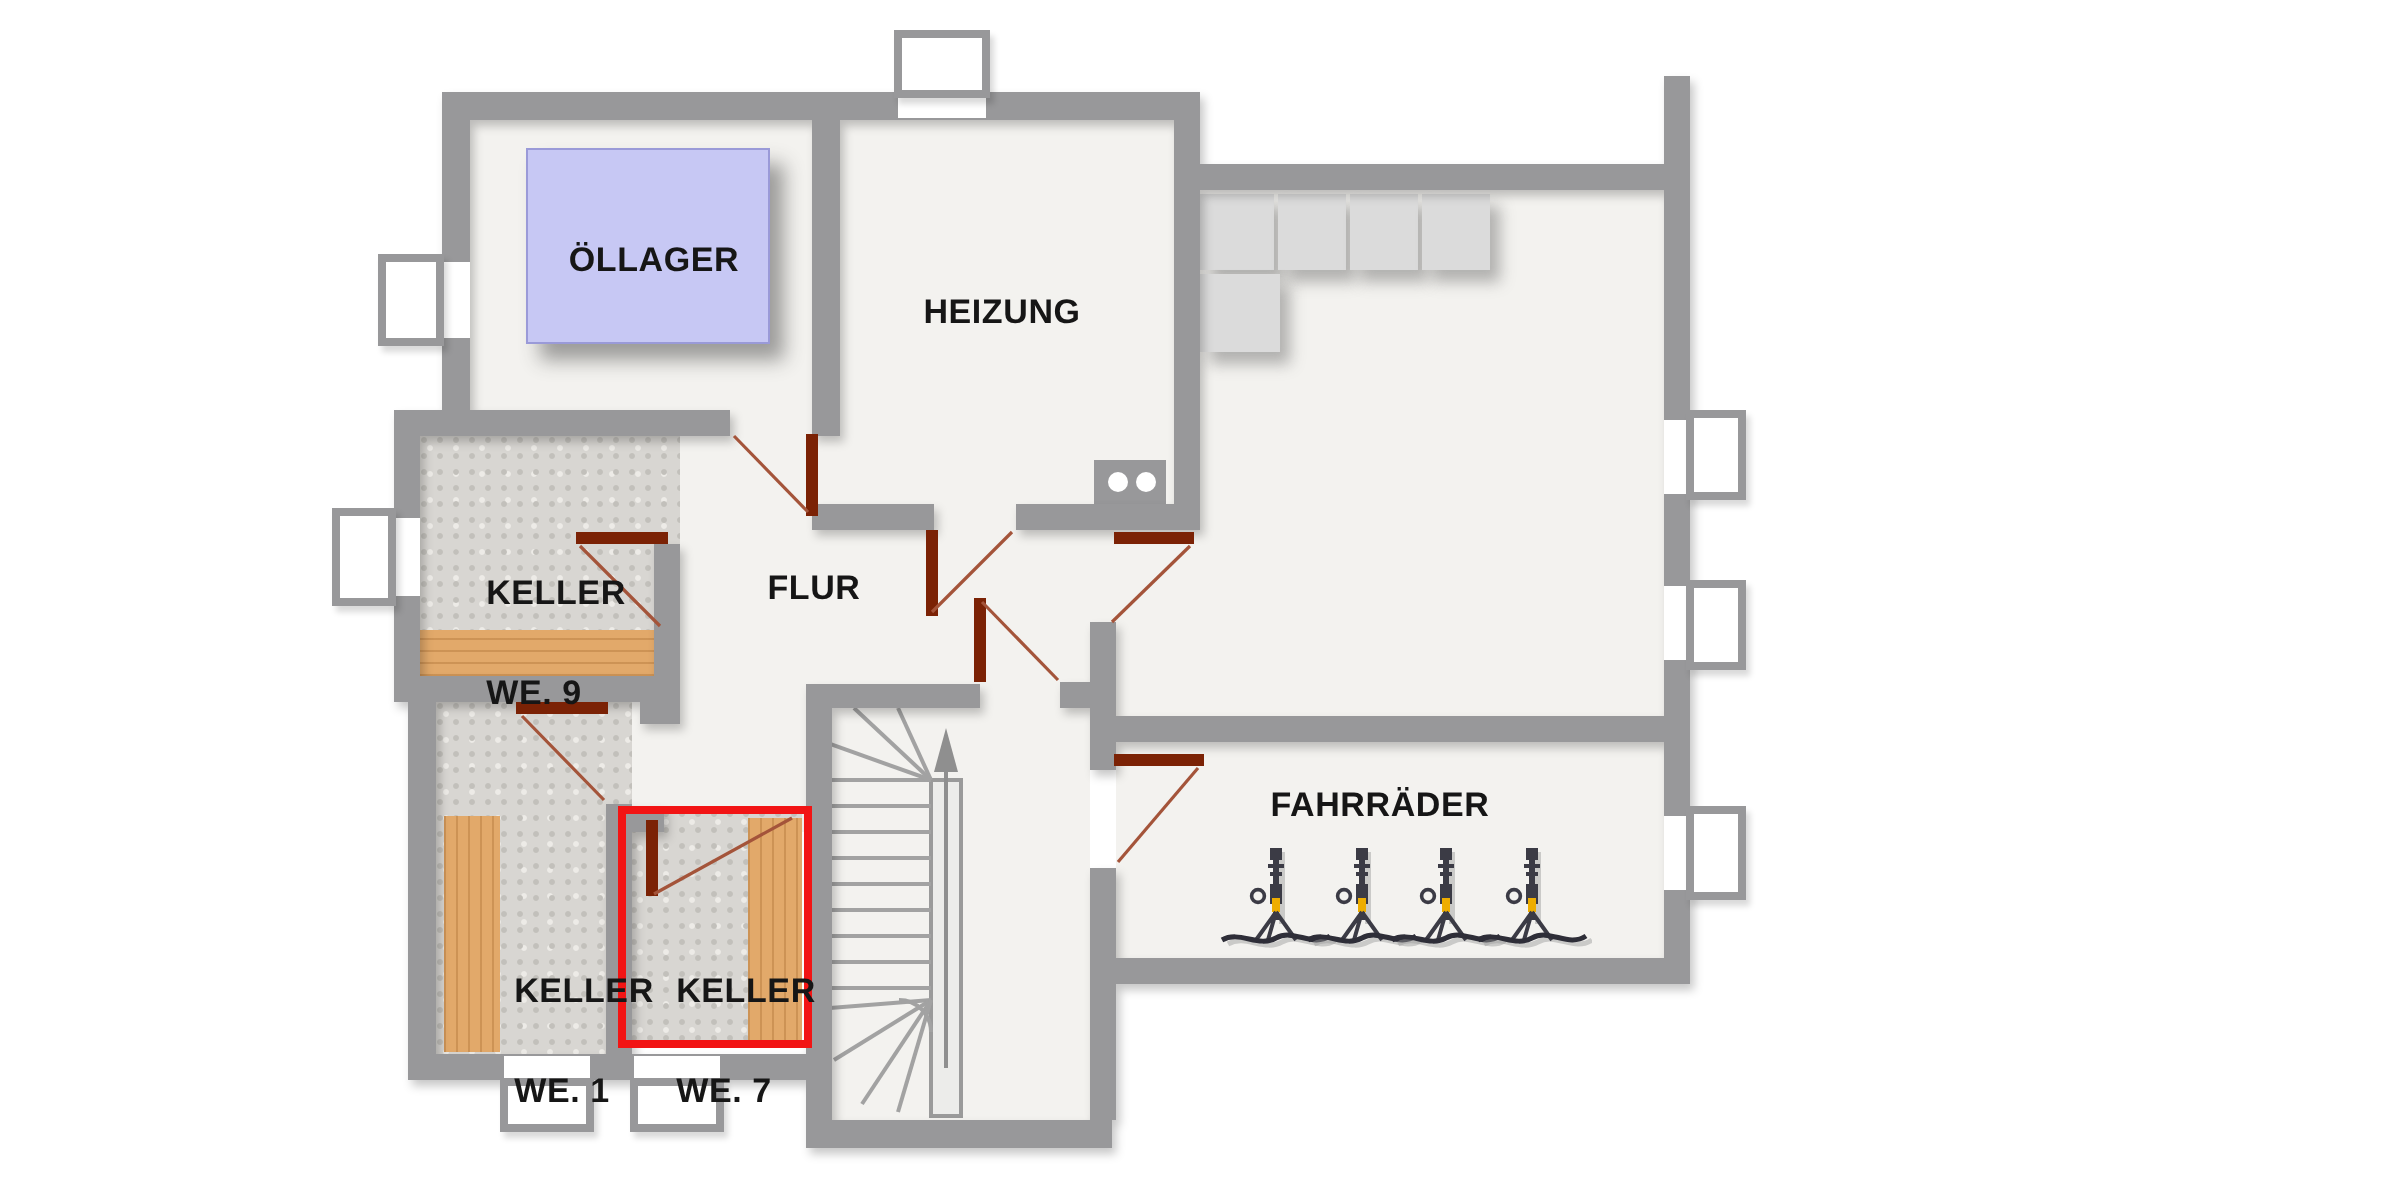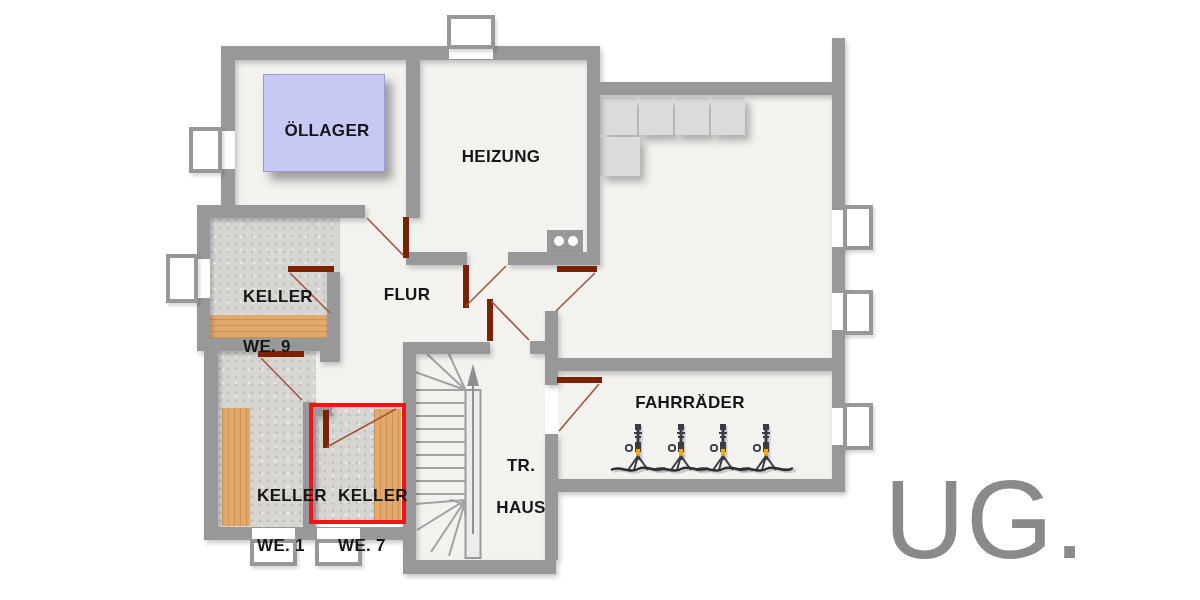--- a/index.html
+++ b/index.html
@@ -209,21 +209,16 @@
     <span>WE. 9</span>
   </div>
   <div class="lbl" style="left:237px;top:458px;">
     <span>KELLER</span><br>
     <span>WE. 1</span>
   </div>
   <div class="lbl" style="left:318px;top:458px;">
     <span>KELLER</span><br>
     <span>WE. 7</span>
   </div>
-  <div class="lbl" style="left:511px;top:434px;line-height:21px;text-align:center;transform:translateX(-50%);">
-    <span>TR.</span><br>
-    <span>HAUS</span>
-  </div>
   <div class="lbl" style="left:690px;top:390px;transform:translateX(-50%);">FAHRRÄDER</div>
 
-  <div class="title" style="left:884px;top:464px;">UG.</div>
 
 </div>
 
 </body></html>

